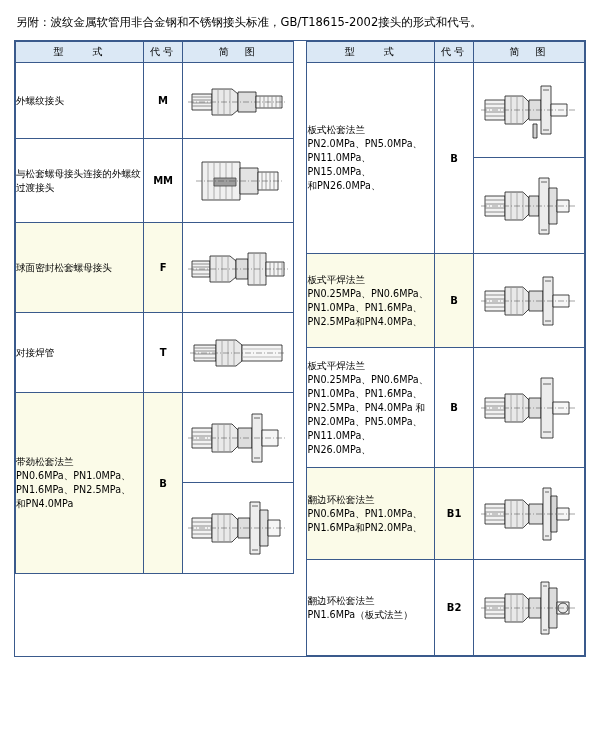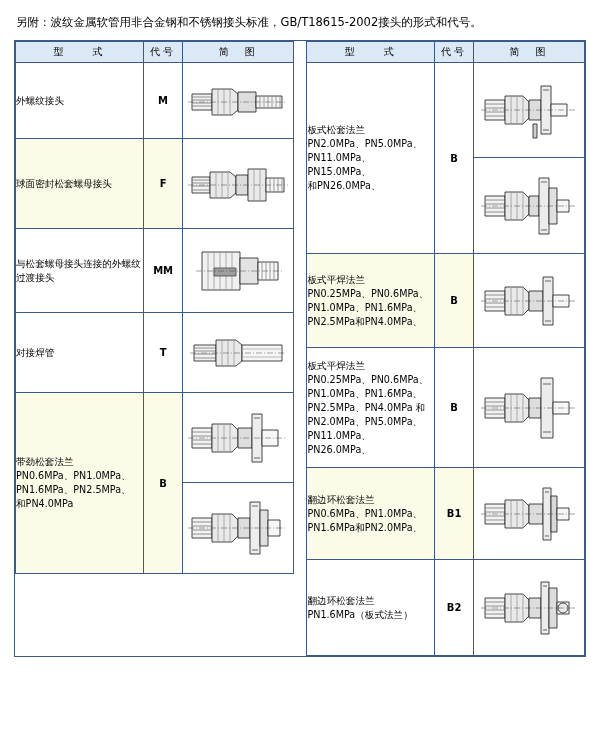--- a/index.html
+++ b/index.html
@@ -122,54 +122,54 @@
                 <path d="M32 19 L32 45 M38 19 L38 45 M44 19 L44 45" stroke="#999"></path>
                 <path d="M52 22 L70 22 L70 42 L52 42 Z" fill="#dddddd"></path>
                 <path d="M70 26 L96 26 L96 38 L70 38 Z" fill="#f4f4f4"></path>
                 <path d="M74 26 L74 38 M78 26 L78 38 M82 26 L82 38 M86 26 L86 38 M90 26 L90 38 M94 26 L94 38" stroke="#888"></path>
                 <path d="M2 32 L100 32" stroke="#444" stroke-dasharray="6 2 1 2" stroke-width="0.5"></path>
               </g>
             </svg>
           </td>
         </tr>
 
+        <tr style="height:84px;">
+          <td class="cell-name plain">与松套螺母接头连接的外螺纹过渡接头</td>
+          <td class="cell-code plain">MM</td>
+          <td class="cell-img">
+            <svg class="fig" width="104" height="66" viewBox="0 0 104 66">
+              <g stroke="#1a1a1a" stroke-width="0.8" fill="none">
+                <path d="M16 14 L54 14 L54 52 L16 52 Z" fill="#f0f0f0"></path>
+                <path d="M22 14 L22 52 M28 14 L28 52 M34 14 L34 52 M40 14 L40 52 M46 14 L46 52" stroke="#999"></path>
+                <path d="M54 20 L72 20 L72 46 L54 46 Z" fill="#e3e3e3"></path>
+                <path d="M72 24 L92 24 L92 42 L72 42 Z" fill="#f6f6f6"></path>
+                <path d="M76 24 L76 42 M80 24 L80 42 M84 24 L84 42 M88 24 L88 42" stroke="#888"></path>
+                <path d="M28 30 L50 30 L50 38 L28 38 Z" fill="#9e9e9e" stroke="#444"></path>
+                <path d="M10 33 L98 33" stroke="#444" stroke-dasharray="6 2 1 2" stroke-width="0.5"></path>
+              </g>
+            </svg>
+          </td>
+        </tr>
+
         <tr style="height:90px;">
           <td class="cell-name tint">球面密封松套螺母接头</td>
           <td class="cell-code tint">F</td>
           <td class="cell-img">
             <svg class="fig" width="104" height="66" viewBox="0 0 104 66">
               <g stroke="#1a1a1a" stroke-width="0.8" fill="none">
                 <path d="M6 26 L6 42 L24 42 L24 26 Z" fill="#f2f2f2"></path>
                 <path d="M6 29 L24 29 M6 32 L24 32 M6 35 L24 35 M6 39 L24 39" stroke="#777"></path>
                 <path d="M24 21 L44 21 L50 26 L50 42 L44 47 L24 47 Z" fill="#e9e9e9"></path>
                 <path d="M30 21 L30 47 M36 21 L36 47 M42 21 L42 47" stroke="#999"></path>
                 <path d="M50 24 L62 24 L62 44 L50 44 Z" fill="#dcdcdc"></path>
                 <path d="M62 18 L80 18 L80 50 L62 50 Z" fill="#eaeaea"></path>
                 <path d="M68 18 L68 50 M74 18 L74 50" stroke="#999"></path>
                 <path d="M80 27 L98 27 L98 41 L80 41 Z" fill="#f4f4f4"></path>
                 <path d="M84 27 L84 41 M88 27 L88 41 M92 27 L92 41 M96 27 L96 41" stroke="#888"></path>
                 <path d="M2 34 L102 34" stroke="#444" stroke-dasharray="6 2 1 2" stroke-width="0.5"></path>
-              </g>
-            </svg>
-          </td>
-        </tr>
-
-        <tr style="height:84px;">
-          <td class="cell-name plain">与松套螺母接头连接的外螺纹过渡接头</td>
-          <td class="cell-code plain">MM</td>
-          <td class="cell-img">
-            <svg class="fig" width="104" height="66" viewBox="0 0 104 66">
-              <g stroke="#1a1a1a" stroke-width="0.8" fill="none">
-                <path d="M16 14 L54 14 L54 52 L16 52 Z" fill="#f0f0f0"></path>
-                <path d="M22 14 L22 52 M28 14 L28 52 M34 14 L34 52 M40 14 L40 52 M46 14 L46 52" stroke="#999"></path>
-                <path d="M54 20 L72 20 L72 46 L54 46 Z" fill="#e3e3e3"></path>
-                <path d="M72 24 L92 24 L92 42 L72 42 Z" fill="#f6f6f6"></path>
-                <path d="M76 24 L76 42 M80 24 L80 42 M84 24 L84 42 M88 24 L88 42" stroke="#888"></path>
-                <path d="M28 30 L50 30 L50 38 L28 38 Z" fill="#9e9e9e" stroke="#444"></path>
-                <path d="M10 33 L98 33" stroke="#444" stroke-dasharray="6 2 1 2" stroke-width="0.5"></path>
               </g>
             </svg>
           </td>
         </tr>
 
 
         <tr style="height:80px;margin-top:44px;">
           <td class="cell-name plain">对接焊管</td>
           <td class="cell-code plain">T</td>
           <td class="cell-img">

